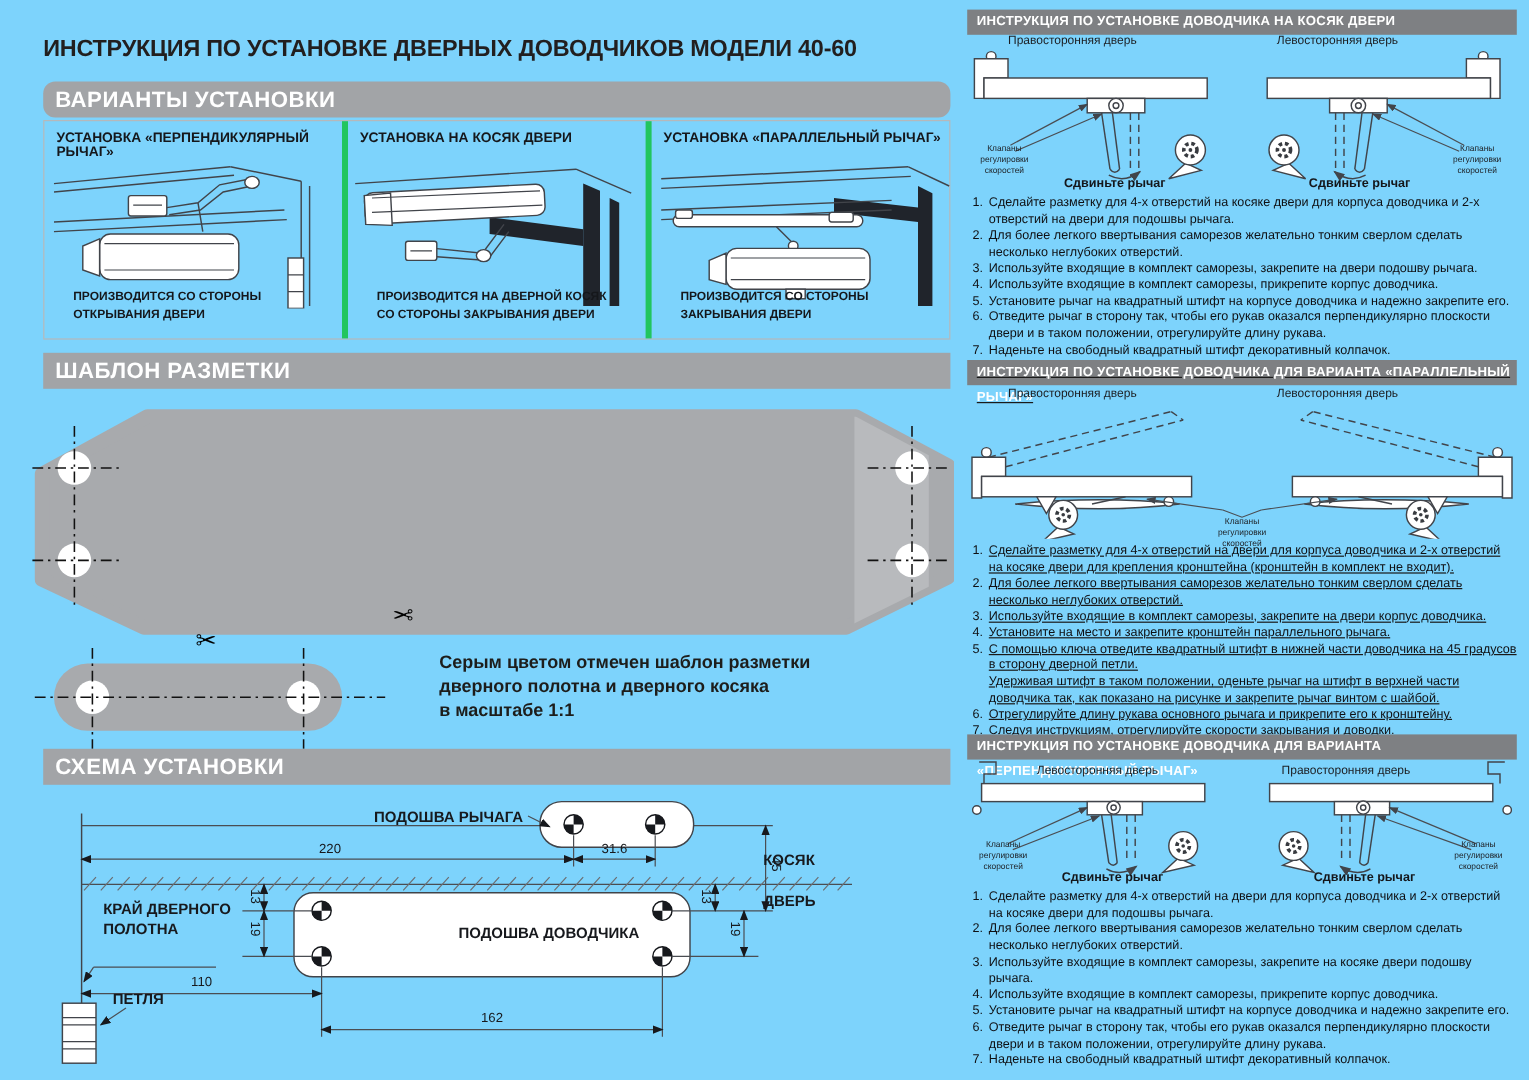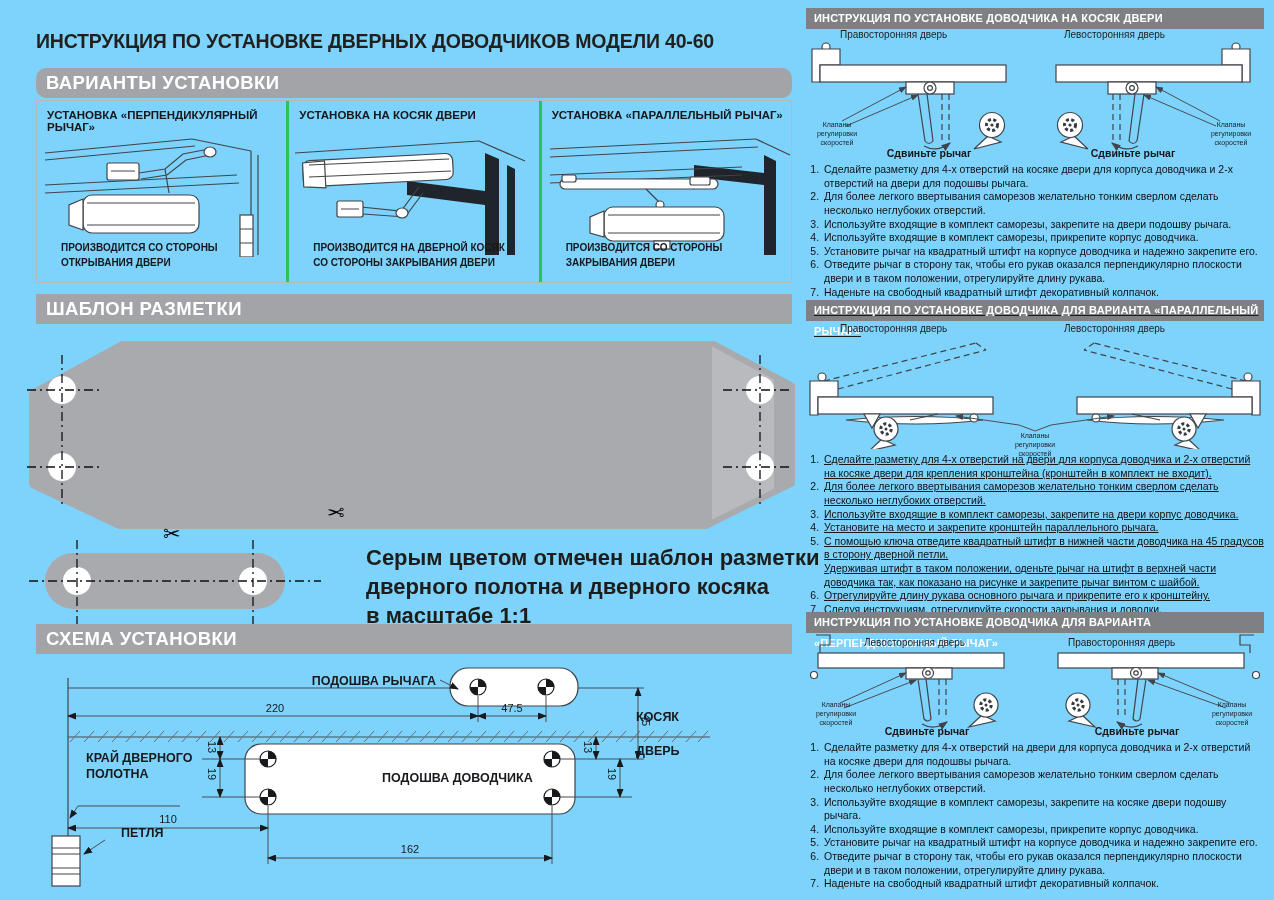--- a/index.html
+++ b/index.html
@@ -5,26 +5,26 @@
   html,body{margin:0;padding:0;background:#fff;}
   #page{position:relative;width:1274px;height:900px;background:#7dd3fc;overflow:hidden;
         font-family:"Liberation Sans","DejaVu Sans",sans-serif;color:#1a1a1a;}
   .abs{position:absolute;}
   
   #title{left:36px;top:30px;width:740px;font-size:19.5px;font-weight:bold;color:#221f1f;letter-spacing:-0.2px;}
   .bar{background:#a2a4a7;color:#fff;font-weight:bold;font-size:18.5px;line-height:30px;height:30px;
        padding-left:10px;letter-spacing:.4px;}
   #panels{left:36px;top:100px;width:756px;height:183px;border:1px solid #b6b8ba;display:flex;box-sizing:border-box;}
   .panel{position:relative;flex:1;box-sizing:border-box;}
-  .panel + .panel{border-left:3px solid #22c55e;}
+  .panel + .panel{border-left:5px solid #22c55e;}
   .panel-title{position:absolute;left:10px;top:8px;font-size:11.5px;font-weight:bold;color:#15171b;}
   .panel-cap{position:absolute;left:24px;bottom:12px;font-size:10px;font-weight:bold;line-height:1.45;
              white-space:pre-line;color:#15171b;}
   .panel svg{position:absolute;left:0;top:26px;}
-  .note{left:366px;top:543px;font-size:22px;font-weight:bold;line-height:1.32;white-space:pre-line;color:#1d1d1b;}
+  .note{left:366px;top:543px;font-size:15px;font-weight:bold;line-height:1.32;white-space:pre-line;color:#1d1d1b;}
   .scissors{font-family:"DejaVu Sans",sans-serif;font-size:21px;color:#000;}
   
   .slbl{position:absolute;font-size:12.5px;font-weight:bold;color:#17191d;}
   .dim{position:absolute;font-size:11px;color:#17191d;}
   .dimv{position:absolute;font-size:11px;color:#17191d;transform:rotate(90deg);transform-origin:left top;}
   
   #rcol{left:806px;top:8px;width:458px;height:878px;}
   .rsec{position:absolute;left:0;width:458px;}
   .rbar{background:#7e8083;color:#fff;font-weight:bold;font-size:11px;line-height:21px;height:21px;
         padding-left:8px;letter-spacing:.2px;}
@@ -237,34 +237,34 @@
 
       <rect class="wh" x="22" y="178" width="28" height="50"></rect>
       <line class="lnt" x1="22" y1="190" x2="50" y2="190"></line>
       <line class="lnt" x1="22" y1="196" x2="50" y2="196"></line>
       <line class="lnt" x1="22" y1="210" x2="50" y2="210"></line>
       <line class="lnt" x1="22" y1="216" x2="50" y2="216"></line>
       <line class="dimln" x1="75" y1="182" x2="54" y2="196" marker-end="url(#aS)"></line>
     </svg>
     <span class="slbl" style="left:272px;top:16px;width:134px;text-align:right;">ПОДОШВА РЫЧАГА</span>
     <span class="dim" style="left:225px;top:44px;width:40px;text-align:center;">220</span>
-    <span class="dim" style="left:462px;top:44px;width:40px;text-align:center;">47.5</span>
+    <span class="dim" style="left:462px;top:44px;width:40px;text-align:center;">31.6</span>
     <span class="dimv" style="left:622px;top:56px;">45</span>
     <span class="dimv" style="left:188px;top:83px;">13</span>
     <span class="dimv" style="left:188px;top:110px;">19</span>
     <span class="dimv" style="left:564px;top:83px;">13</span>
     <span class="dimv" style="left:588px;top:110px;">19</span>
     <span class="dim" style="left:118px;top:155px;width:40px;text-align:center;">110</span>
     <span class="dim" style="left:360px;top:185px;width:40px;text-align:center;">162</span>
     <span class="slbl" style="left:606px;top:52px;">КОСЯК</span>
     <span class="slbl" style="left:606px;top:86px;">ДВЕРЬ</span>
     <span class="slbl" style="left:56px;top:92px;white-space:pre-line;line-height:1.3;">КРАЙ ДВЕРНОГО
 ПОЛОТНА</span>
     <span class="slbl" style="left:110px;top:130px;display:inline-block;transform:translateY(32px);"></span>
-    <span class="slbl" style="left:91px;top:168px;">ПЕТЛЯ</span>
+    <span class="slbl" style="left:64px;top:168px;">ПЕТЛЯ</span>
     <span class="slbl" style="left:352px;top:113px;">ПОДОШВА ДОВОДЧИКА</span>
   </div>
 
   <div id="rcol" class="abs">
 
     <div class="rsec" style="top:0;">
       <div class="rbar">ИНСТРУКЦИЯ ПО УСТАНОВКЕ ДОВОДЧИКА НА КОСЯК ДВЕРИ</div>
       <div class="diag" style="height:130px;">
         <svg width="458" height="130" viewBox="0 0 458 130">
           <defs>

